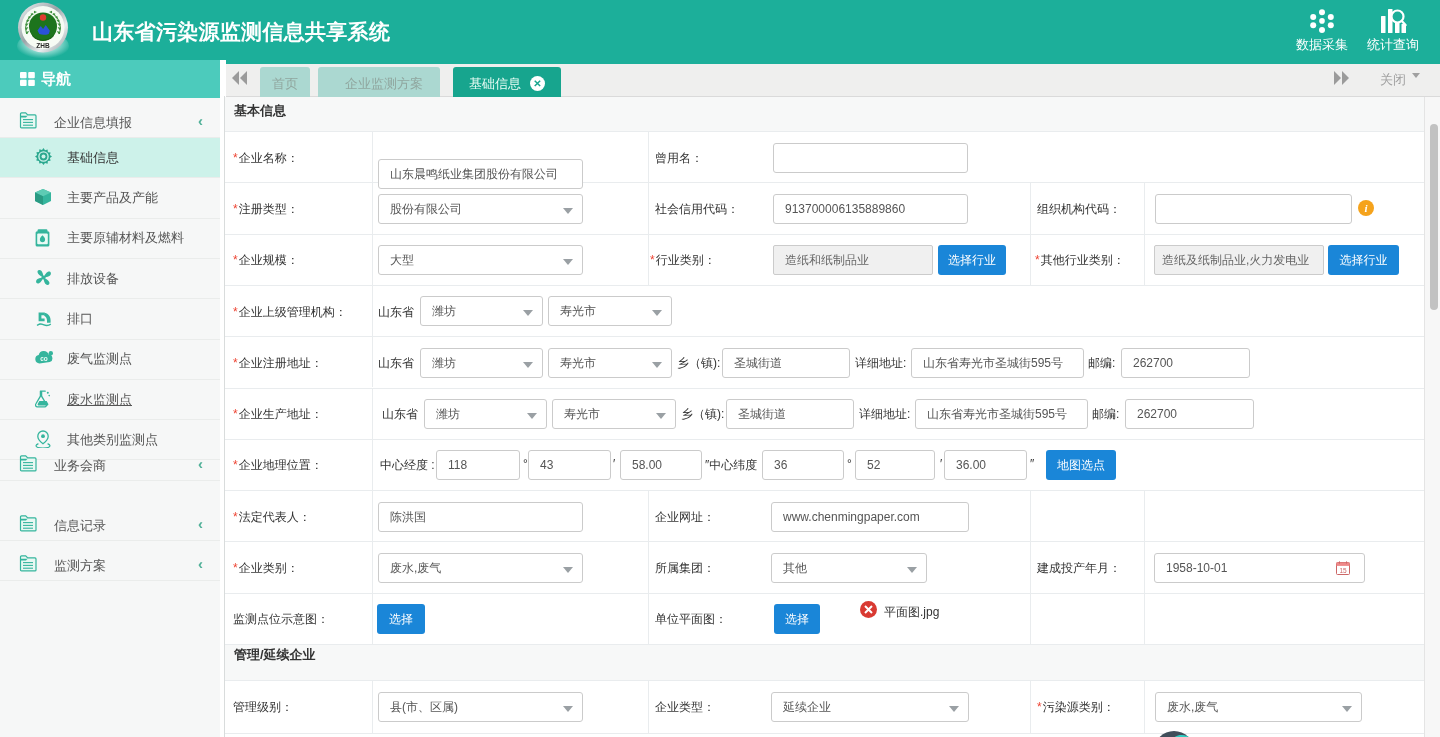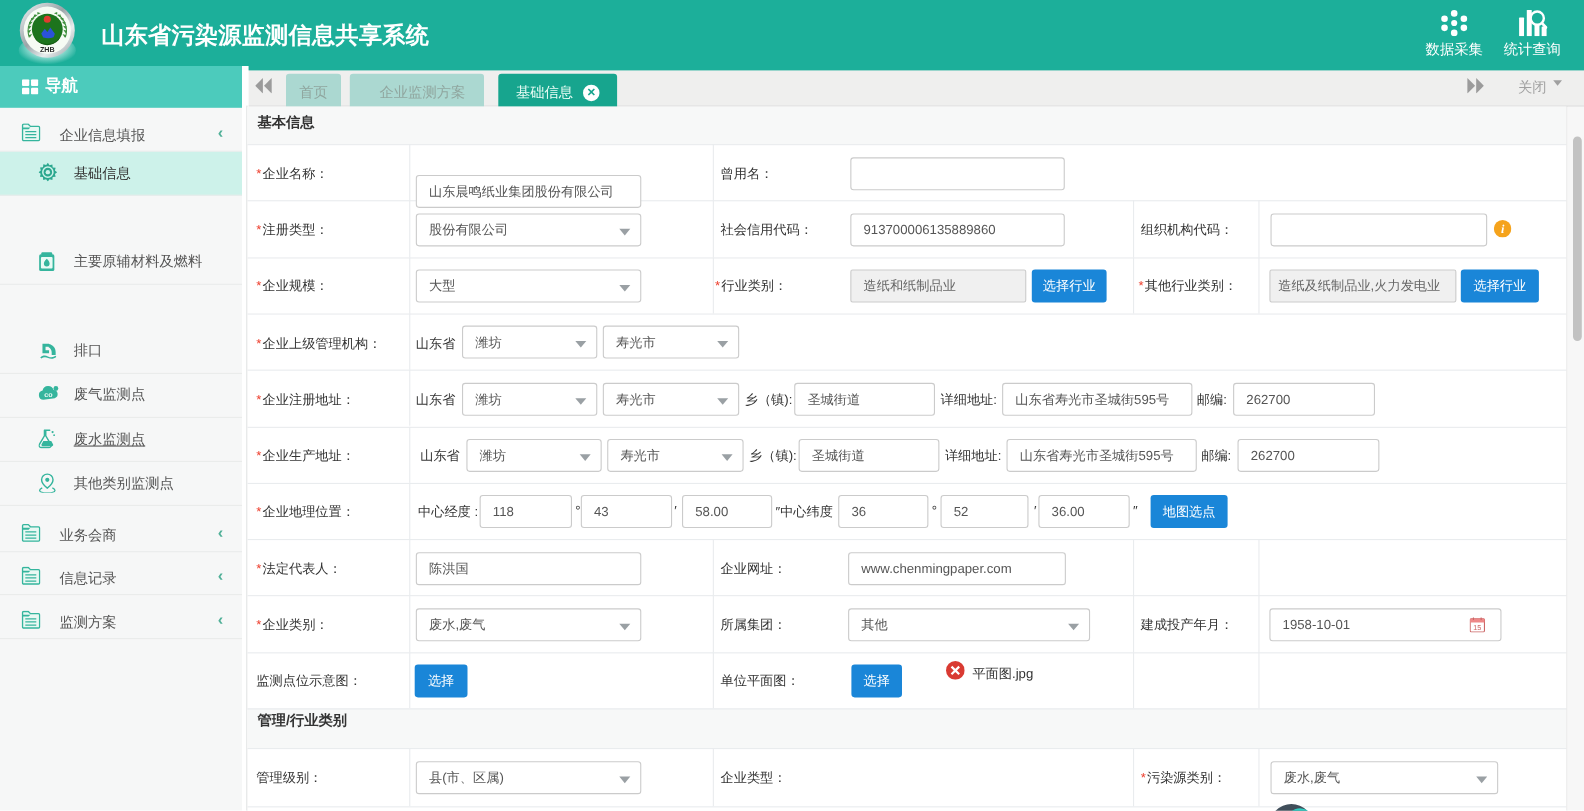--- a/index.html
+++ b/index.html
@@ -134,29 +134,49 @@
 <div class="chev" style="top:14px">‹</div>
 </div>
 <div class="mrow" style="top:78.3px;background:#cdf2ea;">
 <svg style="position:absolute;left:35px;top:10px" width="17" height="17" viewBox="0 0 17 17">
 <path fill="#2ca88f" d="M8.5 0l1.5 2.2 2.6-.7.3 2.7 2.7.3-.7 2.6L17 8.5l-2.1 1.6.7 2.6-2.7.3-.3 2.7-2.6-.7L8.5 17l-1.6-2.1-2.6.7-.3-2.7-2.7-.3.7-2.6L0 8.5l2.1-1.6-.7-2.6 2.7-.3.3-2.7 2.6.7z"></path>
 <circle cx="8.5" cy="8.5" r="4.6" fill="#2ca88f" stroke="#cdf2ea" stroke-width="1.4"></circle>
 <circle cx="8.5" cy="8.5" r="2" fill="#cdf2ea"></circle>
 </svg>
 <div class="mt" style="left:67px;top:10.5px;color:#333;">基础信息</div>
 </div>
+<div class="mrow" style="top:118.6px;">
+<svg style="position:absolute;left:35px;top:10px" width="16" height="16" viewBox="0 0 16 16">
+<path d="M8,0 L16,3.6 L16,12 L8,16 L0,12 L0,3.6 Z" fill="#35b59d"></path>
+<path d="M8,0 L16,3.6 L8,7.2 L0,3.6 Z" fill="#5ecbb4"></path>
+<path d="M8,7.2 L8,16 L0,12 L0,3.6 Z" fill="#2a9a83"></path>
+</svg>
+<div class="mt" style="left:67px;top:10.5px;">主要产品及产能</div>
+</div>
 <div class="mrow" style="top:158.9px;">
 <svg style="position:absolute;left:35px;top:10px" width="15" height="18" viewBox="0 0 15 18">
 <rect x="0.6" y="2.2" width="13.8" height="15.2" rx="1.5" fill="#35b59d"></rect>
 <rect x="2.6" y="0.3" width="9.8" height="3" rx="1" fill="#35b59d"></rect>
 <rect x="2.2" y="4.6" width="10.6" height="10.6" rx="1" fill="#eafaf5"></rect>
 <path d="M7.5,6.2 c1.8,1.8 2.6,2.9 2.6,4.4 a2.6,2.6 0 0 1 -5.2,0 c0,-1.1 0.5,-1.9 1.1,-2.8 c0.6,-0.8 1.3,-1.2 1.5,-1.6 z" fill="#35b59d"></path>
 </svg>
 <div class="mt" style="left:67px;top:10.5px;">主要原辅材料及燃料</div>
 </div>
+<div class="mrow" style="top:199.2px;">
+<svg style="position:absolute;left:35px;top:10px" width="17" height="17" viewBox="0 0 17 17">
+<g fill="#35b59d">
+<path d="M8.5,8.5 C8.2,4.2 6.8,0.9 4.2,1.1 C1.6,1.3 1.2,5.3 8.5,8.5 Z"></path>
+<path d="M8.5,8.5 C8.2,4.2 6.8,0.9 4.2,1.1 C1.6,1.3 1.2,5.3 8.5,8.5 Z" transform="rotate(90 8.5 8.5)"></path>
+<path d="M8.5,8.5 C8.2,4.2 6.8,0.9 4.2,1.1 C1.6,1.3 1.2,5.3 8.5,8.5 Z" transform="rotate(180 8.5 8.5)"></path>
+<path d="M8.5,8.5 C8.2,4.2 6.8,0.9 4.2,1.1 C1.6,1.3 1.2,5.3 8.5,8.5 Z" transform="rotate(270 8.5 8.5)"></path>
+<circle cx="8.5" cy="8.5" r="2"></circle>
+</g>
+        </svg>
+<div class="mt" style="left:67px;top:10.5px;">排放设备</div>
+</div>
 <div class="mrow" style="top:239.5px;">
 <svg style="position:absolute;left:35px;top:10px" width="19" height="18" viewBox="0 0 19 18">
 <g fill="#35b59d">
 <path d="M3.6,2.6 h6 v2.7 h-3.2 v3.2 h3.2 v2.7 h-6 z"></path>
 <path d="M9.2,2.8 c3.8,0.5 6.4,3.4 6.4,7.4 l0,2.6 l-3.6,0 l0,-2.3 c0,-2.3 -1.3,-4.1 -2.8,-4.8 z"></path>
 <path d="M1.6,14.9 c2.1,-1.9 4.5,-2.1 7,-0.9 c2.5,1.2 4.8,1.1 6.9,-0.5 l0.7,1.1 c-2.3,1.9 -5,2.1 -7.5,0.9 c-2.3,-1.1 -4.4,-0.9 -6.1,0.5 z"></path>
 </g>
         </svg>
 <div class="mt" style="left:67px;top:10.5px;">排口</div>
 </div>
@@ -178,21 +198,21 @@
 <div class="mt" style="left:67px;top:10.5px;text-decoration:underline;">废水监测点</div>
 </div>
 <div class="mrow" style="top:360.4px;">
 <svg style="position:absolute;left:35px;top:10px" width="16" height="18" viewBox="0 0 16 18">
 <path d="M8,1 a5.2,5.2 0 0 1 5.2,5.2 c0,3 -3.4,6.2 -5.2,7.6 c-1.8,-1.4 -5.2,-4.6 -5.2,-7.6 a5.2,5.2 0 0 1 5.2,-5.2 z" fill="none" stroke="#35b59d" stroke-width="1.3"></path>
 <circle cx="8" cy="6.2" r="1.9" fill="#35b59d"></circle>
 <path d="M3.4,13.6 c-1.5,0.7 -2.4,1.6 -2.4,2.2 c0,1.2 3.1,2.2 7,2.2 s7,-1 7,-2.2 c0,-0.6 -0.9,-1.5 -2.4,-2.2" fill="none" stroke="#35b59d" stroke-width="1.2"></path>
 </svg>
 <div class="mt" style="left:67px;top:10.5px;text-align:right;">其他类别监测点</div>
 </div>
-<div class="mrow" style="top:402px;text-align:right;">
+<div class="mrow" style="top:381px;text-align:right;">
 <svg style="position:absolute;left:19px;top:14px" width="18" height="17" viewBox="0 0 18 17">
 <path d="M1.5,3.5 v-1.6 a1,1 0 0 1 1,-1 h4.2 l2,2 h7.3 a1,1 0 0 1 1,1 v11 a1,1 0 0 1 -1,1 h-13.5 a1,1 0 0 1 -1,-1 z" fill="#e9f8f3" stroke="#35b59d" stroke-width="1.2"></path>
 <path d="M1.5,3.8 h7.1 l-1.6,1.7 h-5.5 z" fill="#35b59d"></path>
 <g stroke="#35b59d" stroke-width="1.1">
             <line x1="4" y1="7.6" x2="14" y2="7.6"></line>
             <line x1="4" y1="10.4" x2="14" y2="10.4"></line>
             <line x1="4" y1="13.2" x2="14" y2="13.2"></line>
           </g>
 </svg>
 <div class="mt" style="left:54px;top:16px">业务会商</div>
@@ -353,45 +373,46 @@
 <div class="inp" style="left:719px;top:353.3px;width:83px;padding-left:11px">36.00</div>
 <div class="lbl" style="left:805px;top:360.40000000000003px">″</div>
 <div class="btn" style="left:821px;top:353.3px;width:70px">地图选点</div>
 <div class="lbl" style="left:8px;top:411.70000000000005px"><span class="req">*</span>法定代表人：</div>
 <div class="inp" style="left:153px;top:404.6px;width:205px;padding-left:11px">陈洪国</div>
 <div class="lbl" style="left:430px;top:411.70000000000005px">企业网址：</div>
 <div class="inp" style="left:546px;top:404.6px;width:198px;padding-left:11px">www.chenmingpaper.com</div>
 <div class="lbl" style="left:8px;top:463.0px"><span class="req">*</span>企业类别：</div>
 <div class="sel" style="left:153px;top:455.9px;width:205px">废水,废气</div>
 <div class="lbl" style="left:430px;top:463.0px">所属集团：</div>
-<div class="sel" style="left:546px;top:455.9px;width:220px">其他</div>
+<div class="sel" style="left:546px;top:455.9px;width:156px">其他</div>
 <div class="lbl" style="left:812px;top:463.0px">建成投产年月：</div>
 <div class="inp" style="left:929px;top:455.9px;width:211px;padding-left:11px">1958-10-01</div>
 <svg style="position:absolute;left:1111px;top:463.9px" width="14" height="14" viewBox="0 0 14 14">
 <rect x="0.5" y="1.5" width="13" height="12" rx="1" fill="#fff" stroke="#c66"></rect>
 <rect x="0.5" y="1.5" width="13" height="3.4" fill="#e88"></rect>
 <line x1="3.5" y1="0.4" x2="3.5" y2="2.6" stroke="#c66"></line>
         <line x1="10.5" y1="0.4" x2="10.5" y2="2.6" stroke="#c66"></line>
 <text x="7" y="11.5" font-size="6.5" fill="#c66" text-anchor="middle" font-family="Liberation Sans">15</text>
 </svg>
 <div class="lbl" style="left:8px;top:514.3000000000001px">监测点位示意图：</div>
 <div class="btn" style="left:152px;top:507.20000000000005px;width:48px">选择</div>
 <div class="lbl" style="left:430px;top:514.3000000000001px">单位平面图：</div>
 <div class="btn" style="left:549px;top:507.20000000000005px;width:46px">选择</div>
 <svg style="position:absolute;left:635px;top:504.30000000000007px" width="17" height="17" viewBox="0 0 17 17">
         <circle cx="8.5" cy="8.5" r="8.5" fill="#d93a32"></circle>
         <path d="M5,5 L12,12 M12,5 L5,12" stroke="#fff" stroke-width="2"></path>
       </svg>
 <div class="lbl" style="left:659px;top:507.30000000000007px">平面图.jpg</div>
 <div class="sect" style="top:547px;height:36px"></div>
-<div style="position:absolute;left:9px;top:549px;font-size:13px;font-weight:bold;color:#333">管理/行业类别</div>
+<div style="position:absolute;left:9px;top:549px;font-size:13px;font-weight:bold;color:#333">管理/延续企业</div>
 <div class="hl" style="top:547px"></div>
 <div class="lbl" style="left:8px;top:602px">管理级别：</div>
 <div class="sel" style="left:153px;top:595px;width:205px">县(市、区属)</div>
 <div class="lbl" style="left:430px;top:602px">企业类型：</div>
+<div class="sel" style="left:546px;top:595px;width:198px">延续企业</div>
 <div class="lbl" style="left:812px;top:602px"><span class="req">*</span>污染源类别：</div>
 <div class="sel" style="left:930px;top:595px;width:207px">废水,废气</div>
 </div>
 <div style="position:absolute;left:1424px;top:97px;width:1px;height:640px;background:#e4e4e4"></div>
 <div id="sbtrack"></div>
     <div id="sbthumb"></div>
 <svg style="position:absolute;left:1153px;top:730px" width="42" height="14" viewBox="0 0 42 14">
 <circle cx="21" cy="21" r="20" fill="#404e5a"></circle>
 <path d="M19,10 a11,9 0 0 1 17,-3 a13,9 0 0 1 -17,3z" fill="#30cfc3"></path>
 </svg>

